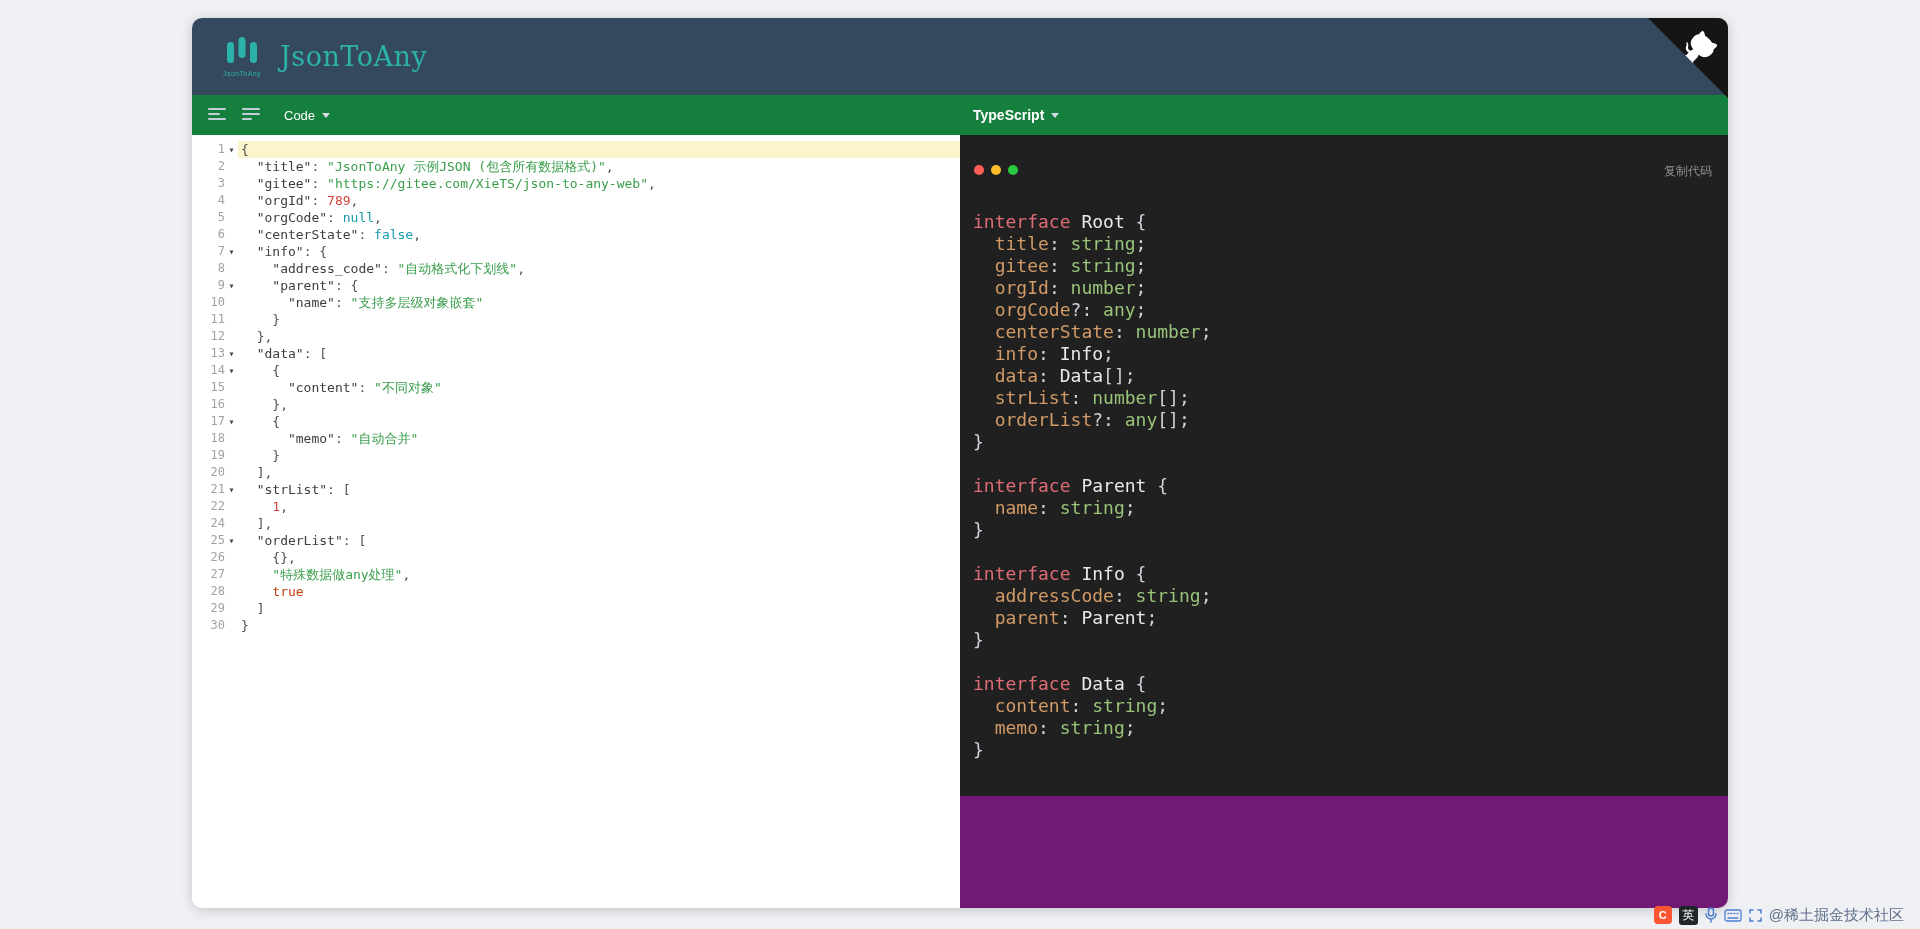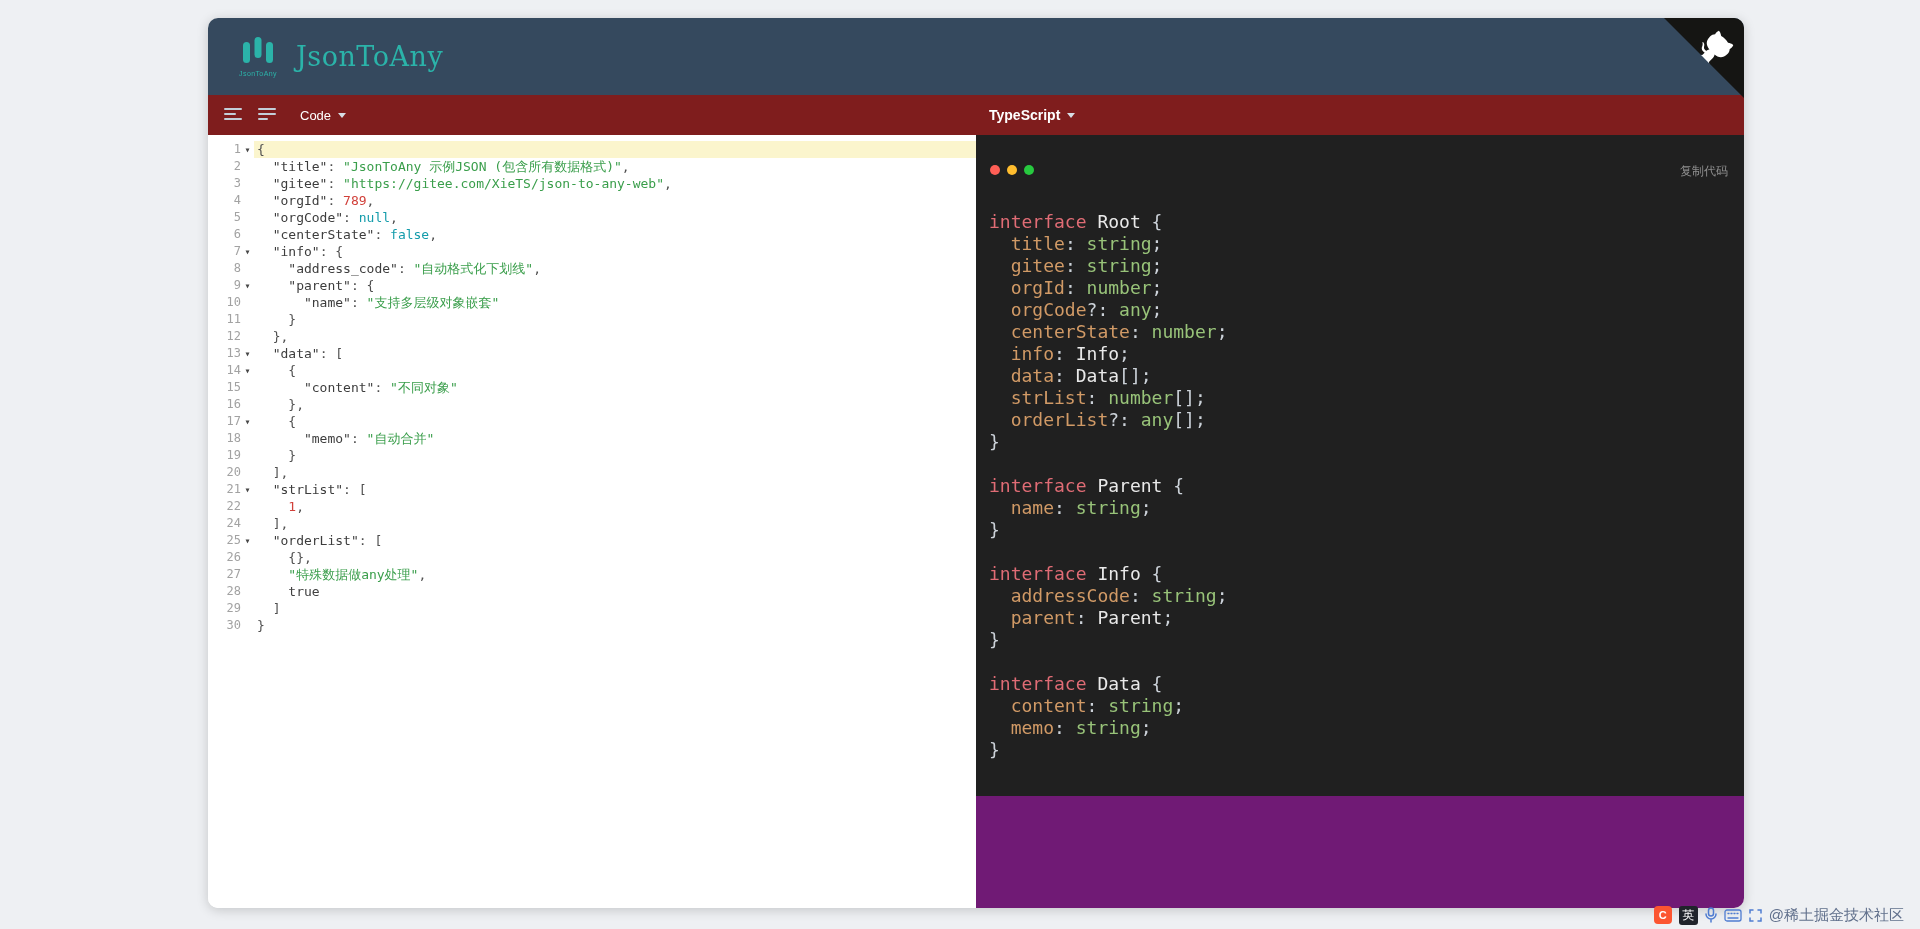--- a/index.html
+++ b/index.html
@@ -1,31 +1,31 @@
 <!DOCTYPE html>
 <html><head>
 <meta charset="utf-8">
 <style>
   * { margin:0; padding:0; box-sizing:border-box; }
   html,body { width:1920px; height:929px; }
   body { background:#eef0f3; font-family:"Liberation Sans",sans-serif; position:relative; overflow:hidden; }
 
-  .window { position:absolute; left:208px; top:18px; width:1536px; height:890px;
+  .window { position:absolute; left:192px; top:18px; width:1536px; height:890px;
             border-radius:10px; overflow:hidden; background:#ffffff;
             box-shadow:0 2px 12px rgba(0,0,0,.18); }
 
   
   .header { position:relative; height:77px; background:#35495e; display:flex; align-items:center; padding-left:26px; }
   .logo { display:flex; flex-direction:column; align-items:center; width:48px; cursor:pointer; }
   .logo-caption { font-size:7px; color:#2bb3a9; letter-spacing:.4px; margin-top:1px; white-space:nowrap; }
   .app-title { font-family:"DejaVu Serif",serif; font-size:27px; color:#2bb3a9; margin-left:14px; letter-spacing:.5px; }
   .github-corner { position:absolute; top:0; right:0; width:80px; height:80px; z-index:6; cursor:pointer; }
 
   
-  .toolbar { display:flex; height:40px; background:#7f1d1d; }
+  .toolbar { display:flex; height:40px; background:#15803d; }
   .toolbar-left { width:768px; display:flex; align-items:center; padding-left:14px; }
   .toolbar-right { flex:1; display:flex; align-items:center; padding-left:13px; }
   .icon-btn { background:transparent; border:none; margin-right:12px; display:flex; align-items:center; cursor:pointer; padding:2px; }
   .dropdown { display:flex; align-items:center; color:#fff; font-size:13px; margin-left:10px; cursor:pointer; }
   .dropdown.out { font-size:14px; font-weight:700; margin-left:0; }
   .caret { width:0; height:0; border-left:4px solid transparent; border-right:4px solid transparent;
            border-top:5px solid #d7dee5; margin-left:7px; display:inline-block; }
 
   
   .split { display:flex; height:773px; }
@@ -36,21 +36,21 @@
   .gutter { width:46px; display:flex; align-items:center; flex:none; }
   .lnum { flex:1; text-align:right; color:#a2a2a2; font-size:12px; }
   .fold { width:13px; text-align:center; color:#474747; font-size:10px; line-height:17px; cursor:pointer; }
   .ed-code { flex:1; white-space:pre; padding-left:3px; }
   .ed-row.active .ed-code { background:#fbf5cd; }
   .tk-p { color:#4f4f4f; }
   .tk-k { color:#3d3d3d; }
   .tk-s { color:#3a9e4b; }
   .tk-n { color:#d1403a; }
   .tk-a { color:#149cab; }
-  .tk-b { color:#404040; }
+  .tk-b { color:#c2410c; }
 
   
   .output-panel { flex:1; position:relative; background:#701a75; }
   .code-surface { position:absolute; left:0; top:0; right:0; height:661px; background:#202020; }
   .mac-dots { position:absolute; left:14px; top:30px; display:flex; gap:7px; }
   .dot { width:10px; height:10px; border-radius:50%; }
   .dot.r { background:#ff5f56; } .dot.y { background:#ffbd2e; } .dot.g { background:#27c93f; }
   .copy-btn { position:absolute; right:16px; top:28px; color:#8f8f8f; font-size:12px; cursor:pointer; }
   #output-code { position:absolute; left:13px; top:76px; font-family:"DejaVu Sans Mono",monospace; font-size:18px; line-height:22px; }
   .out-row { white-space:pre; height:22px; }

